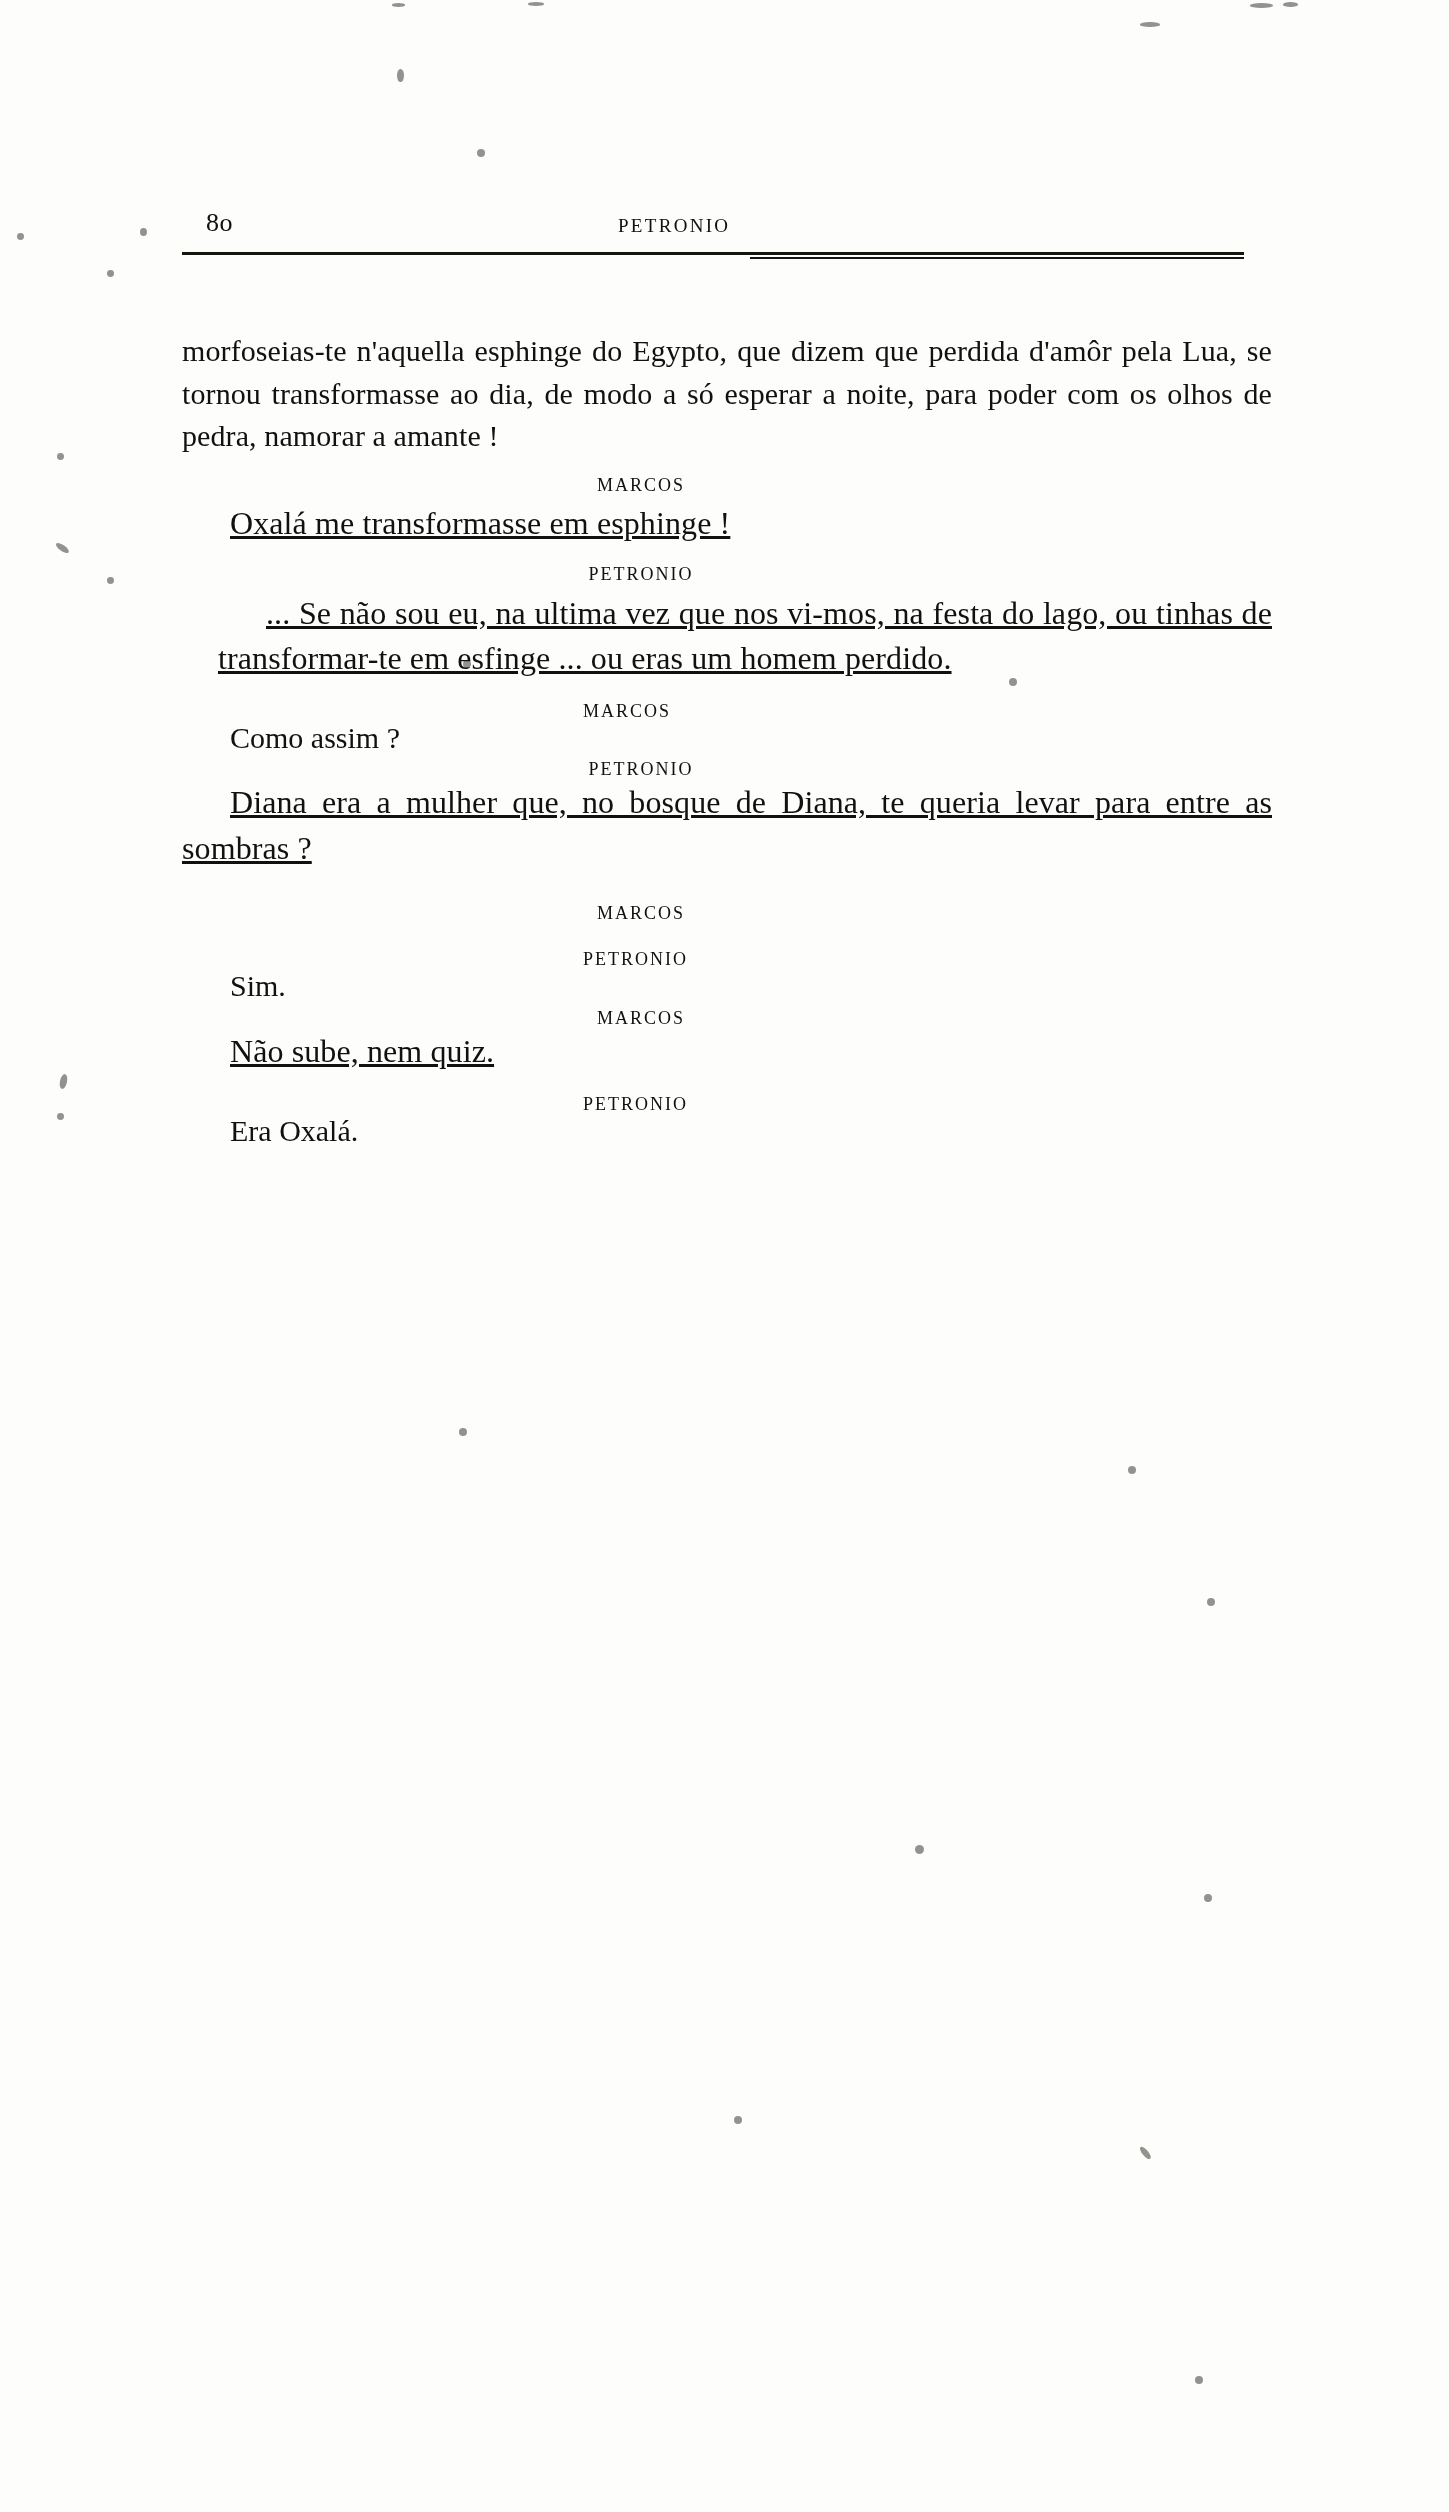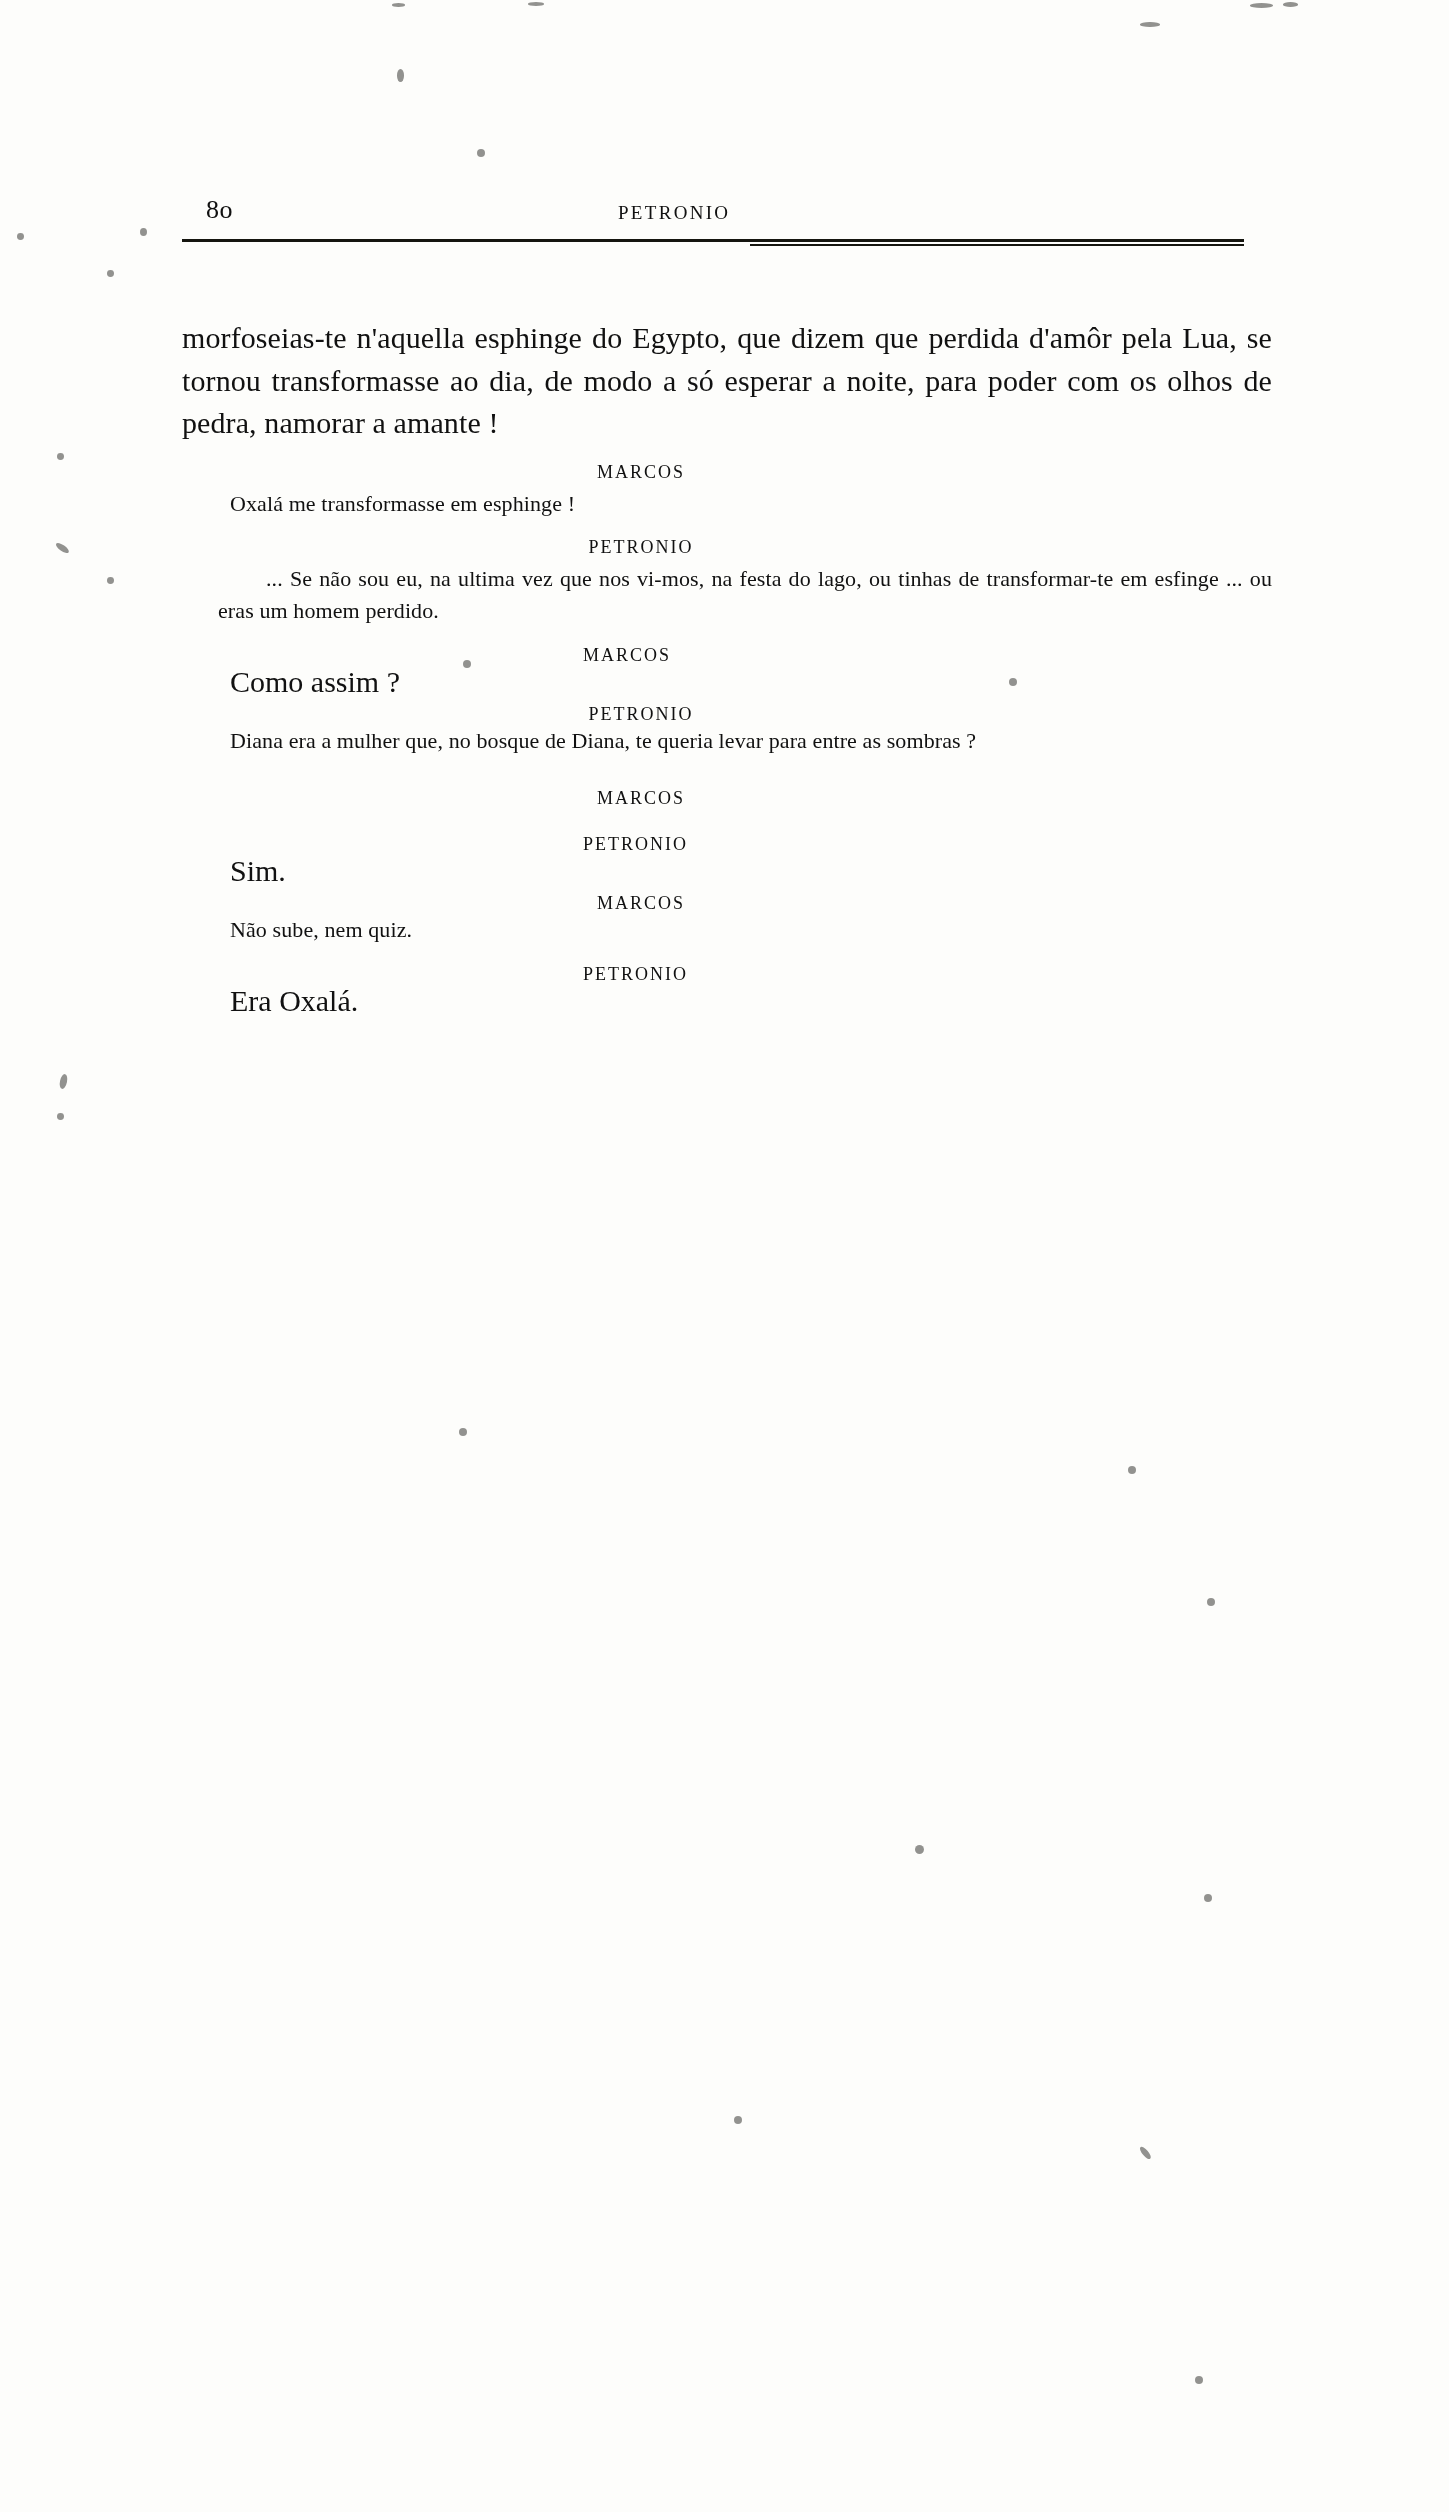--- a/index.html
+++ b/index.html
@@ -37,20 +37,21 @@
     left: 182px;
     top: 189px;
     width: 1090px;
   }
 
   .header-row {
     position: relative;
     height: 52px;
     display: flex;
     align-items: flex-start;
+    margin-top: 13px;
   }
   .folio {
     position: absolute;
     left: 24px;
     top: 5.7px;
     font-size: 26px;
     letter-spacing: 0.6px;
     font-family: "Liberation Serif", serif;
   }
   .running-head {
@@ -92,23 +93,24 @@
     font-size: 18px;
     letter-spacing: 2px;
     margin: 17px 0 5.7px 0;
     padding-right: 172px;
   }
   .speaker.tight {
     margin: 3.4px 0 0 0;
   }
 
   .line {
-    font-size: 22px;
+    font-size: 32px;
     line-height: 1.42;
     letter-spacing: 0.1px;
+    text-decoration: underline;
   }
   .line.indent { text-indent: 48px; }
 
   
   .overlap {
     position: relative;
     height: 55px;
   }
   .overlap .ovl-line {
     position: absolute;

